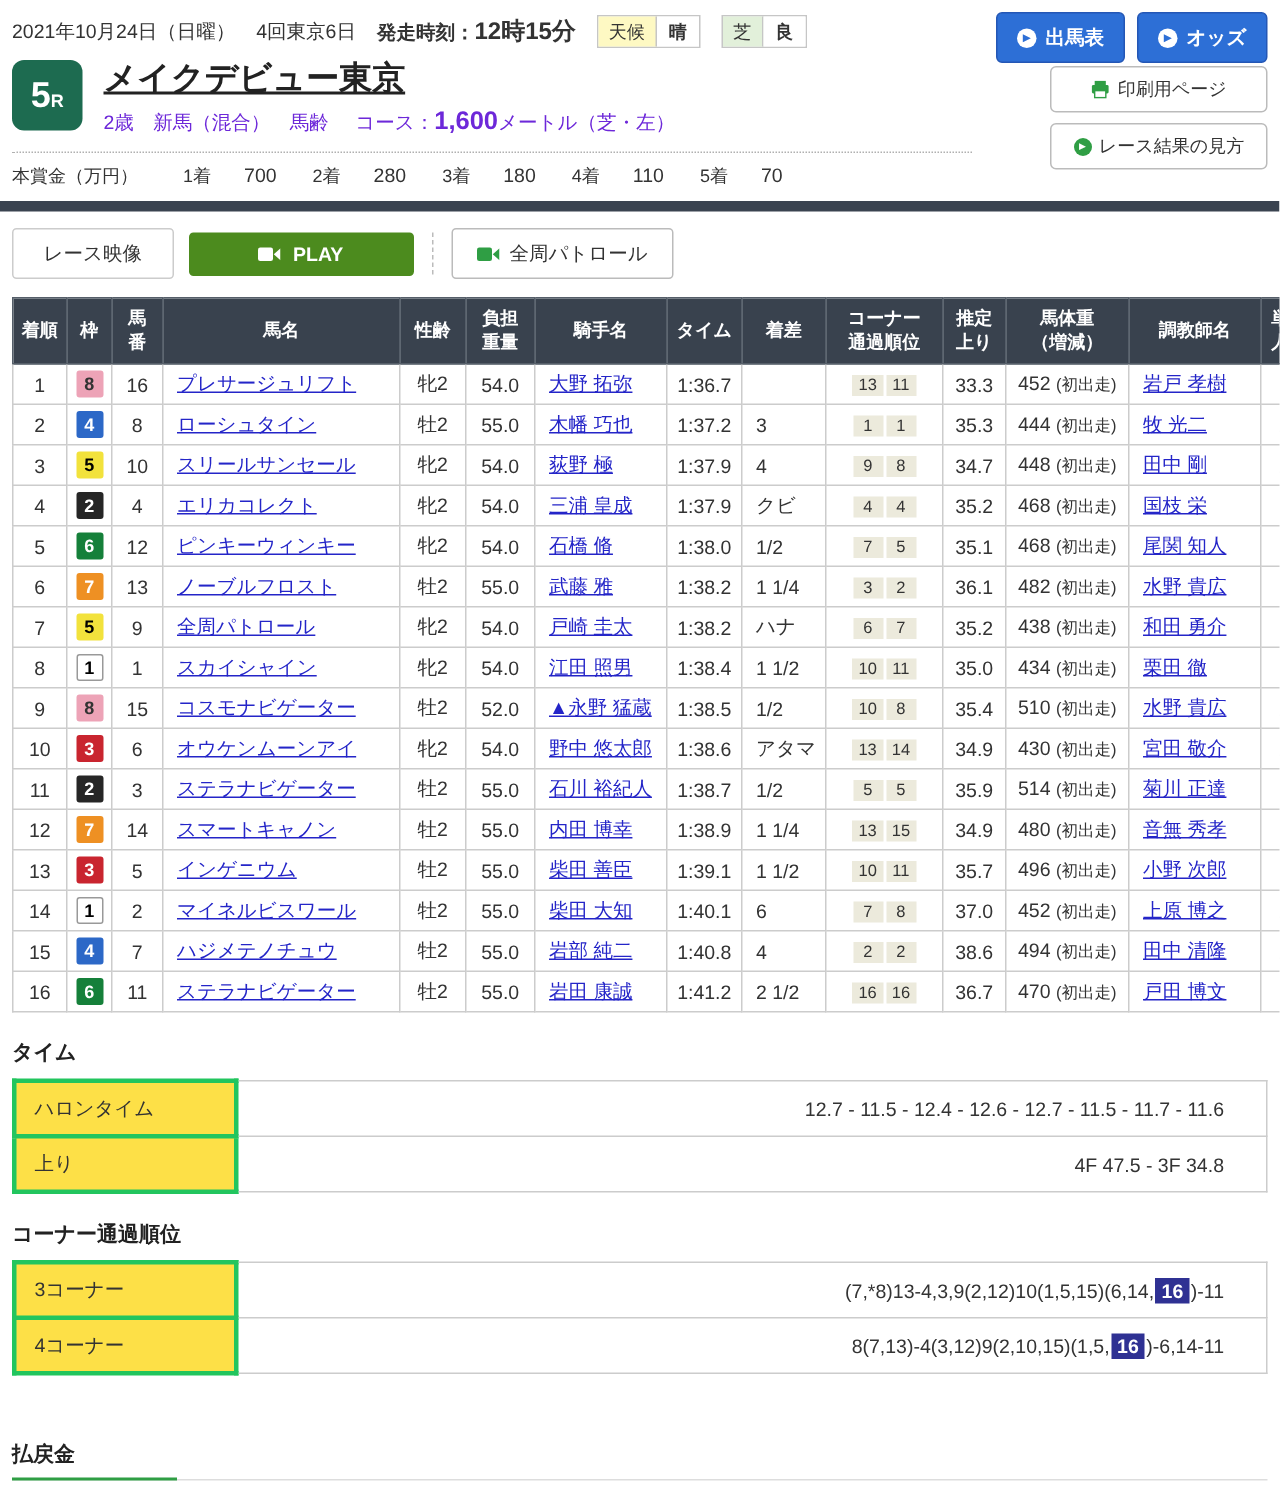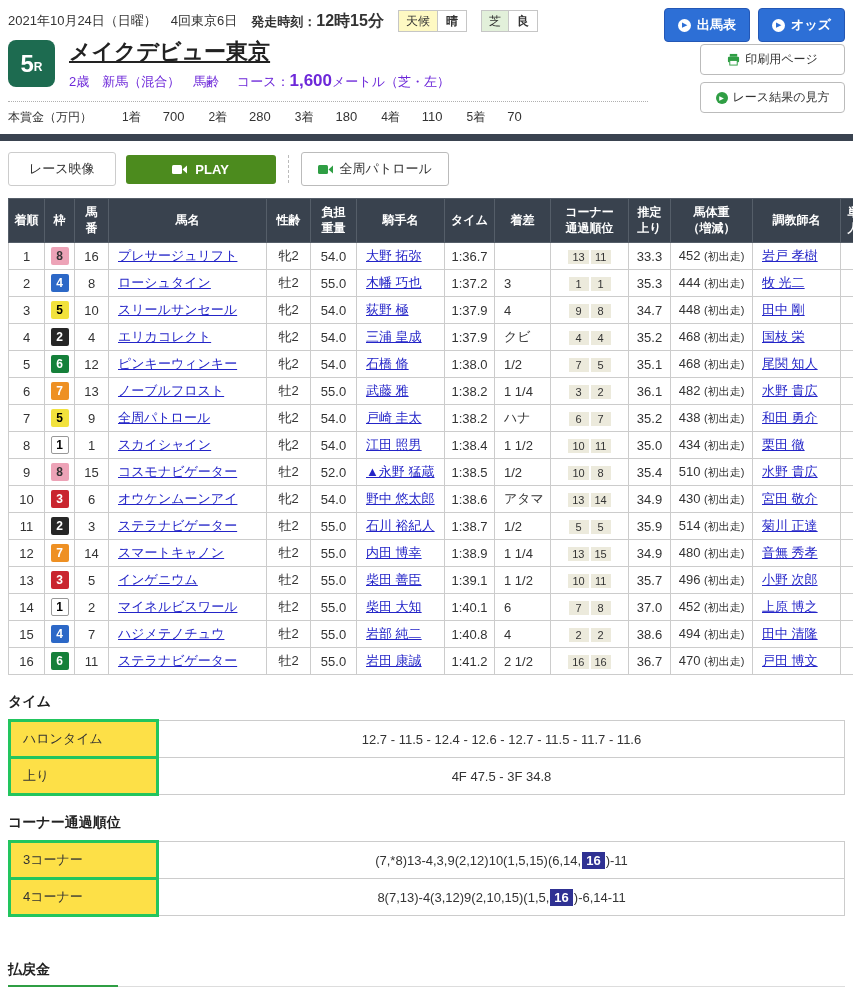--- a/index.html
+++ b/index.html
@@ -87,21 +87,21 @@
   .f6 { background:#15803a; color:#fff; }
   .f7 { background:#ee9023; color:#fff; }
   .f8 { background:#eda3b7; color:#333; }
   .cbox { display:inline-block; background:#eceadc; font-size:11px; padding:1px 4px; margin:0 1px; color:#333; min-width:20px; }
   .note { font-size:11px; }
 
   
   h2.sec { font-size:14px; font-weight:bold; margin:18px 0 8px; color:#222; }
   table.info { width:100%; border-collapse:collapse; font-size:13px; }
   table.info th { width:148px; background:#fde047; border:3px solid #22c55e; font-weight:normal; text-align:left; padding:8px 12px; }
-  table.info td { border:1px solid #ccc; padding:8px 28px; text-align:center; }
+  table.info td { border:1px solid #ccc; padding:8px 28px; text-align:right; }
   .hl16 { background:#2f3193; color:#fff; font-weight:bold; padding:1px 4px; margin:0 1px; }
 
   
   h2.payout { font-size:14px; font-weight:bold; margin:44px 0 0; color:#222; padding-bottom:7px;
     border-bottom:1px solid #ddd; position:relative; }
   h2.payout::after { content:""; position:absolute; left:0; bottom:-1px; width:110px; height:2px; background:#2f9e44; }
   .payout-wrap { display:flex; margin-top:14px; }
   table.pt { border-collapse:collapse; font-size:13px; flex:1; }
   table.pt th { background:#eceadc; border:1px solid #c9c7b9; font-weight:bold; padding:4px 5px;
     text-align:center; width:18%; font-size:13px; }

